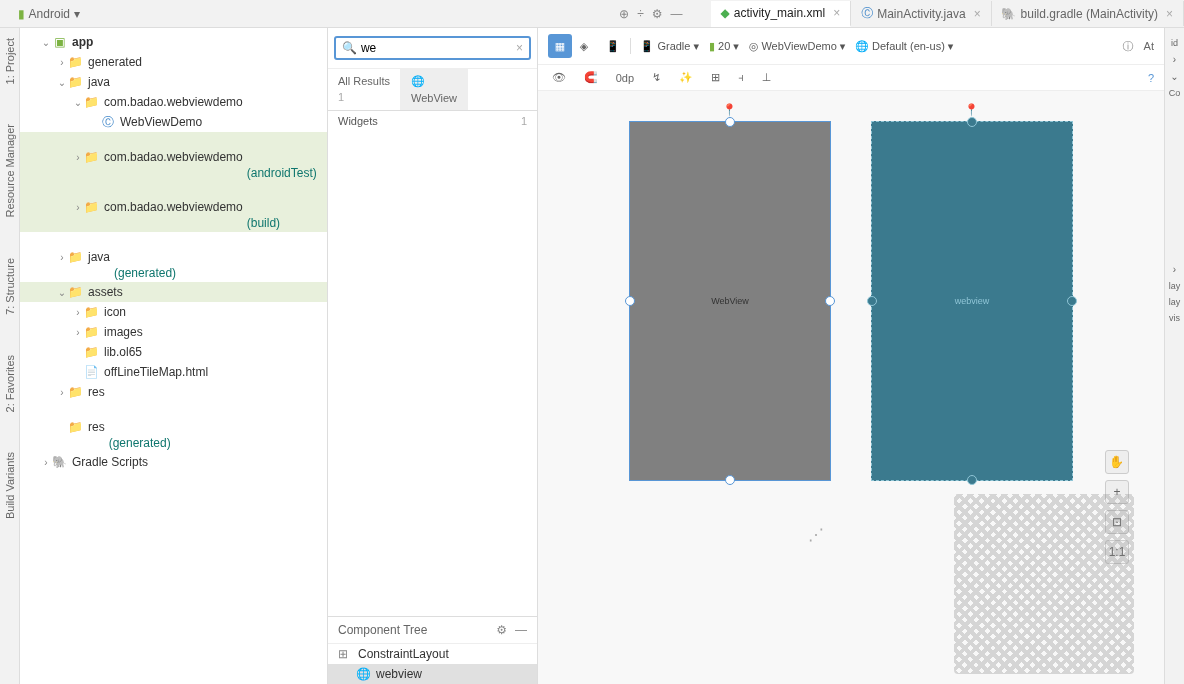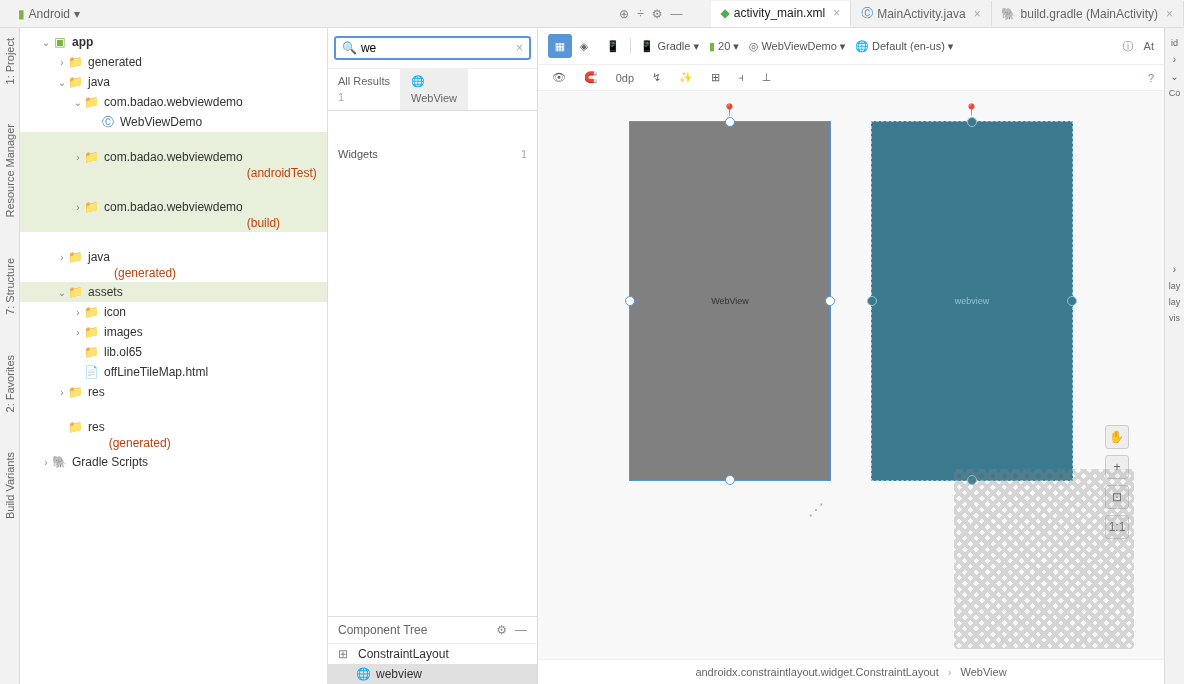--- a/index.html
+++ b/index.html
@@ -23,33 +23,33 @@
     .left-sidebar .vert-label { writing-mode: vertical-rl; transform: rotate(180deg); font-size: 11px; color: #666; white-space: nowrap; cursor: pointer; }
     
     .project-tree { width: 308px; background: #fff; border-right: 1px solid #ddd; overflow-y: auto; padding: 4px 0; }
     .tree-item { display: flex; align-items: center; padding: 2px 4px; cursor: pointer; white-space: nowrap; }
     .tree-item.selected { background: #e8f0dc; }
     .tree-arrow { width: 12px; text-align: center; color: #888; font-size: 10px; }
     .tree-icon { width: 16px; height: 16px; margin-right: 4px; display: inline-flex; align-items: center; justify-content: center; }
     .folder-blue { color: #6a9fd4; }
     .tree-label { color: #333; }
     .tree-label.bold { font-weight: bold; }
-    .tree-suffix { color: #c2410c; margin-left: 4px; margin-top: 32px; }
+    .tree-suffix { color: #0f766e; margin-left: 4px; margin-top: 32px; }
     
     .palette-col { width: 210px; border-right: 1px solid #ddd; display: flex; flex-direction: column; background: #fff; }
     .palette-search-row { display: flex; align-items: center; padding: 8px 6px; gap: 6px; border-bottom: 1px solid #eee; }
     .search-box { flex: 1; display: flex; align-items: center; border: 2px solid #5896d6; border-radius: 3px; padding: 2px 6px; height: 24px; }
     .search-box input { border: none; outline: none; flex: 1; font-size: 12px; }
     .search-icon { color: #888; margin-right: 4px; }
     .clear-x { color: #aaa; cursor: pointer; }
     .palette-tabs { display: flex; border-bottom: 1px solid #ddd; font-size: 11px; }
     .palette-tab { padding: 6px 10px; cursor: pointer; color: #666; border-right: 1px solid #eee; display: flex; align-items: flex-start; gap: 4px; flex-direction: column; }
     .palette-tab .count { color: #aaa; }
     .palette-tab.active { background: #eee; }
-    .palette-list { flex: 1; margin-top: 33px; }
+    .palette-list { flex: 1; }
     .palette-item { display: flex; align-items: center; justify-content: space-between; padding: 4px 10px; font-size: 11px; color: #555; cursor: pointer; }
     .palette-item .count { color: #aaa; }
     
     .component-tree-panel { border-top: 1px solid #ddd; }
     .panel-header { display: flex; align-items: flex-end; padding: 6px 10px; font-size: 12px; color: #666; border-bottom: 1px solid #eee; }
     .panel-header-icons { margin-left: auto; display: flex; gap: 8px; color: #888; }
     .ct-list { }
     .ct-item { display: flex; align-items: center; padding: 3px 10px; font-size: 12px; cursor: pointer; }
     .ct-item.selected { background: #e0e0e0; }
     .ct-icon { width: 14px; margin-right: 6px; color: #888; }
@@ -375,25 +375,20 @@
       </div>
       <div class="zoom-tools">
         <div class="zoom-btn">✋</div>
         <div class="zoom-btn">+</div>
         <div class="zoom-btn">⊡</div>
         <div class="zoom-btn">1:1</div>
       </div>
       <span class="resize-handle-canvas">⋰</span>
       <div class="qr-overlay"></div>
     </div>
-    <div class="breadcrumb-bar">
-      <span>androidx.constraintlayout.widget.ConstraintLayout</span>
-      <span class="sep">›</span>
-      <span>WebView</span>
-    </div>
   </div>
 
   <div class="right-sidebar">
     <span class="attr-key">id</span>
     <span class="chev">›</span>
     <span class="chev">⌄</span>
     <span class="attr-key">Co</span>
     <span class="chev" style="margin-top:160px">›</span>
     <span class="attr-key">lay</span>
     <span class="attr-key">lay</span>

